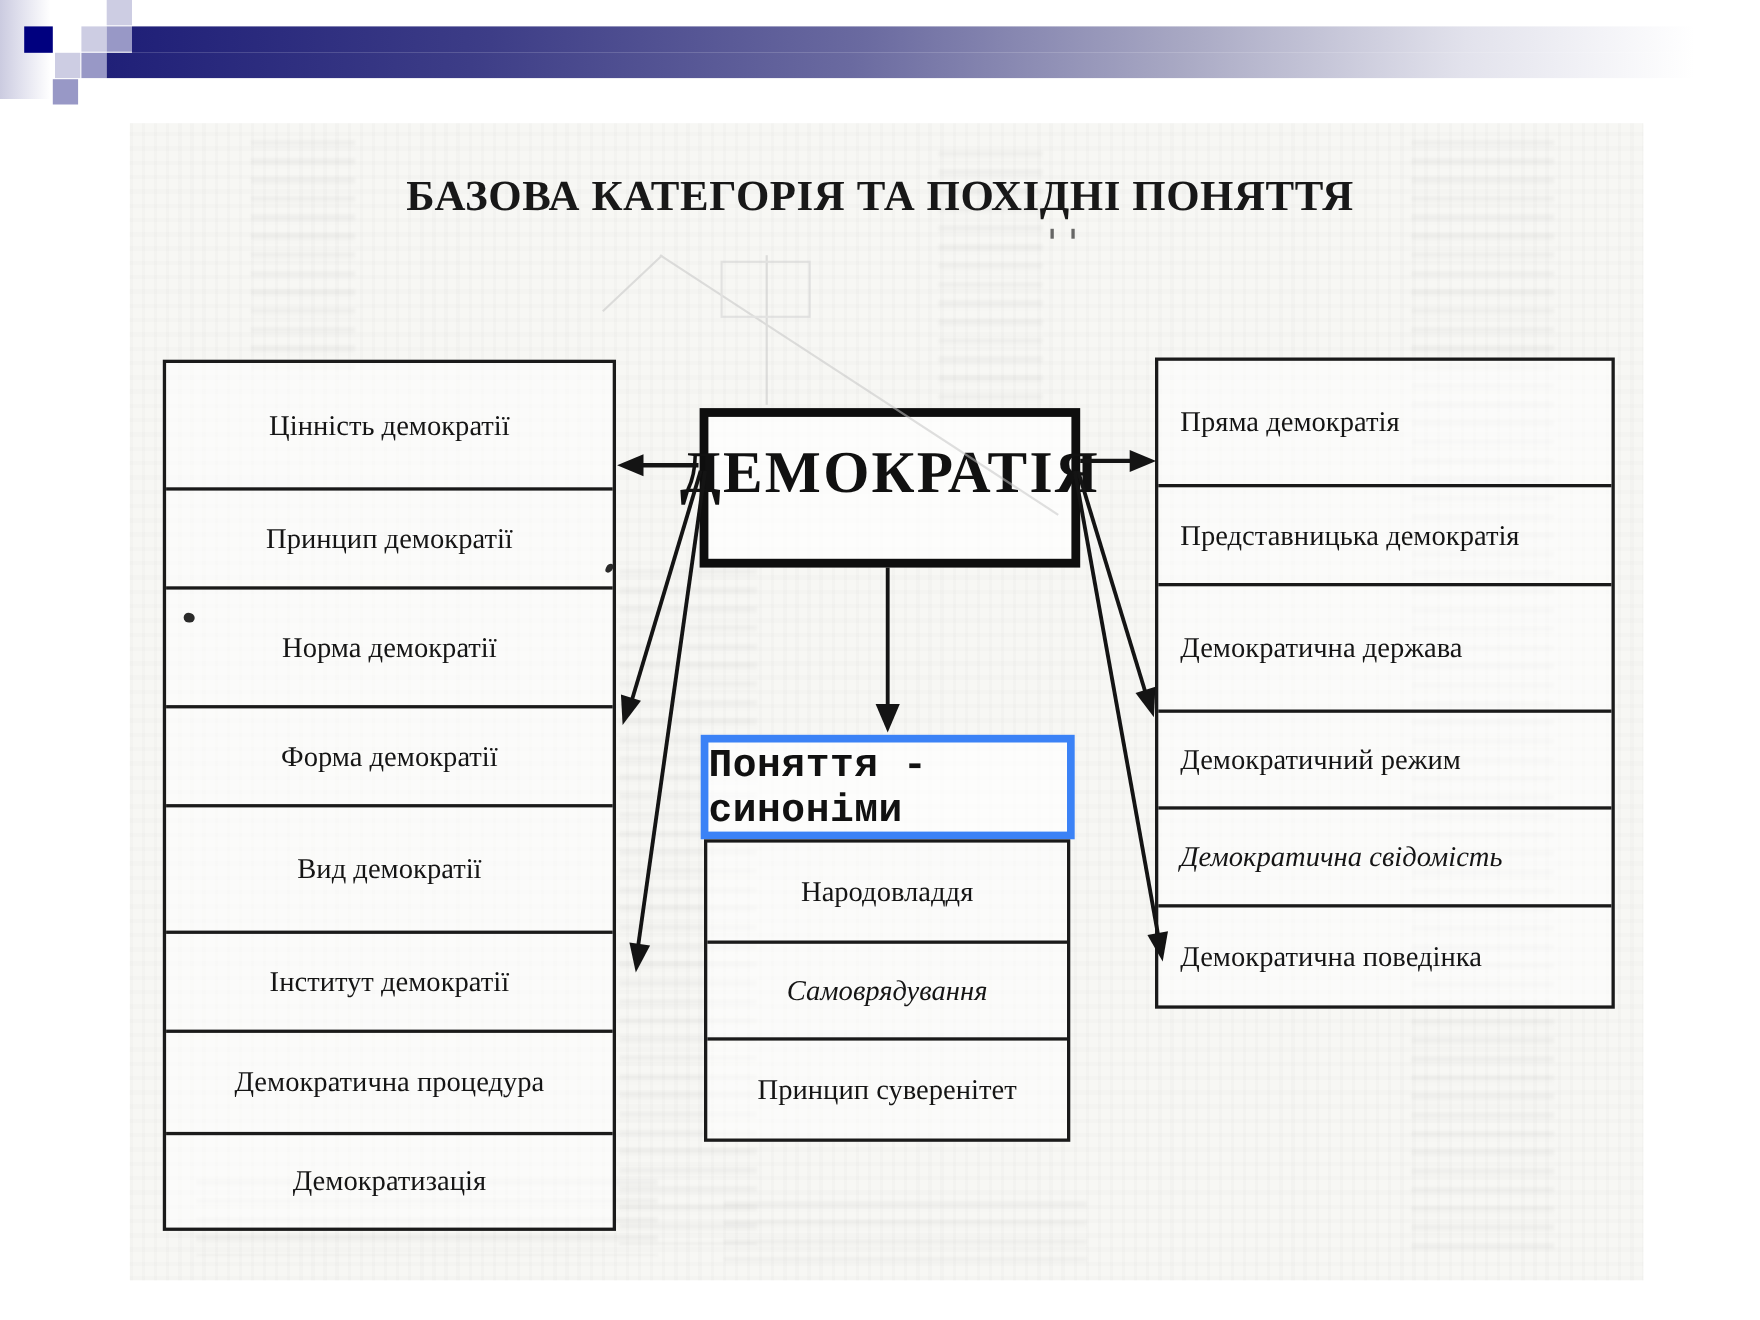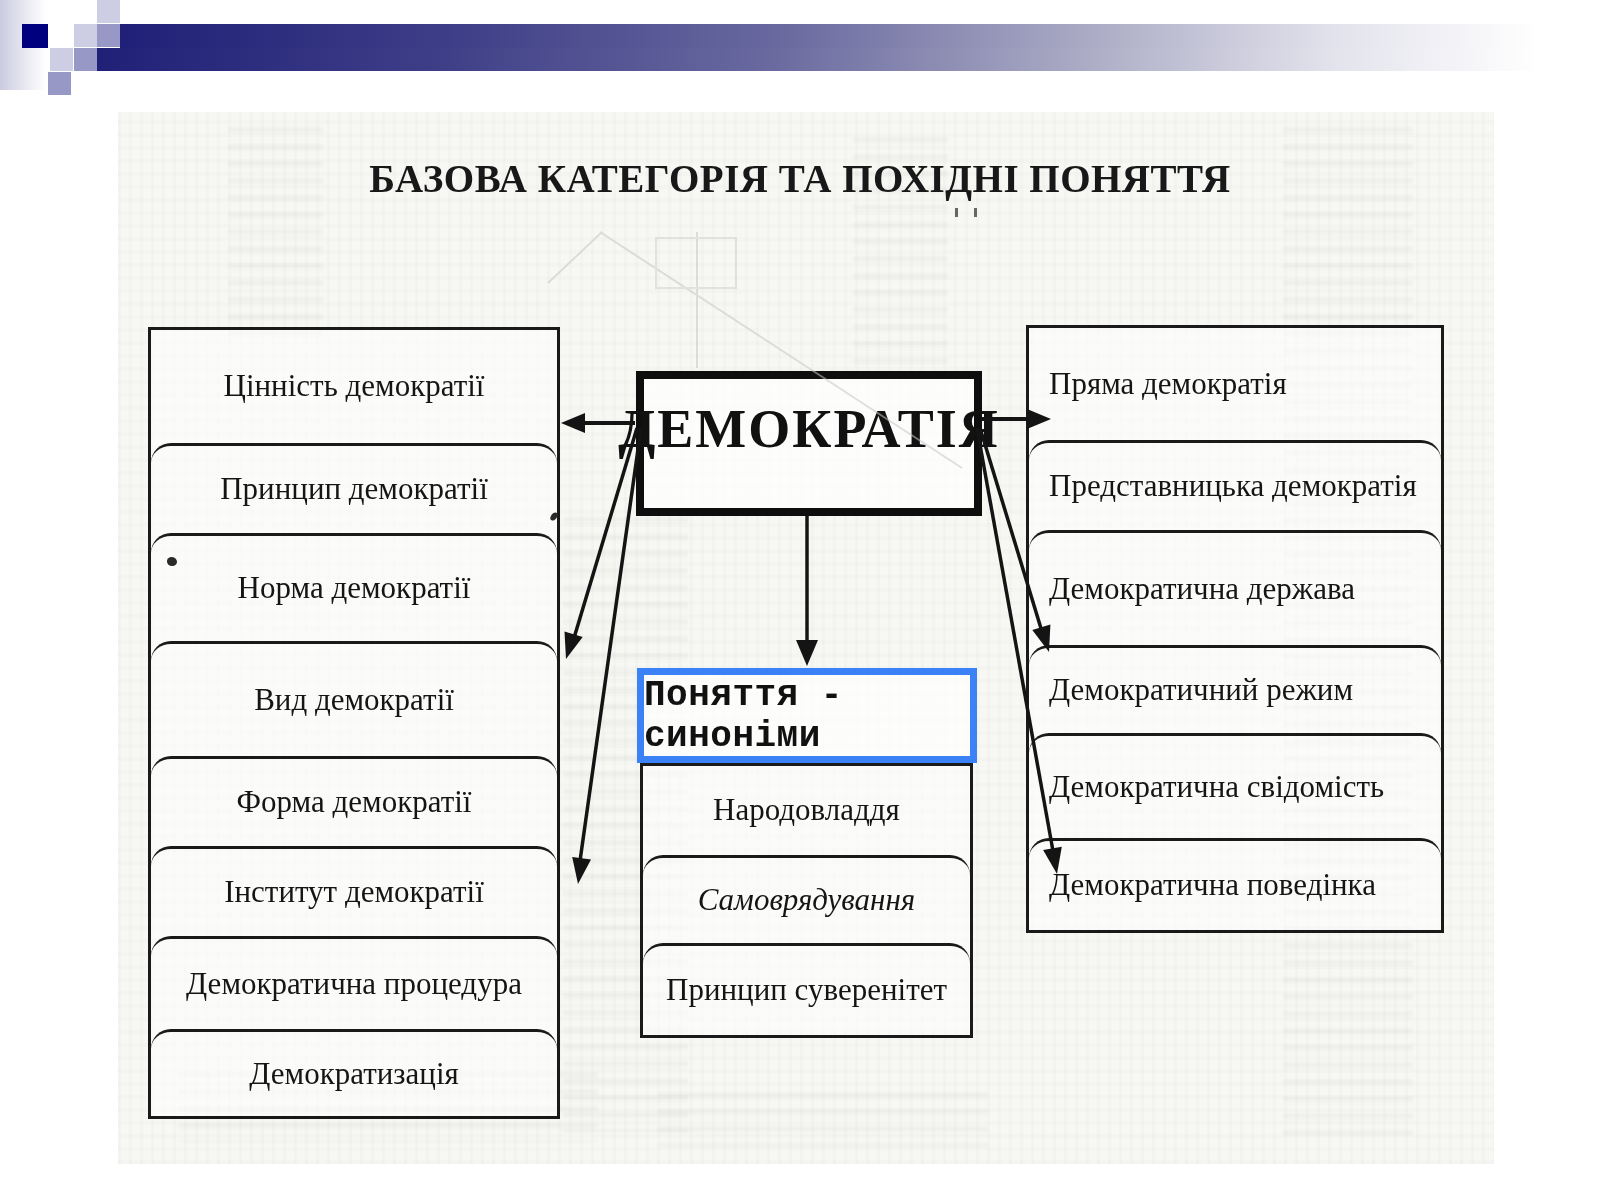--- a/index.html
+++ b/index.html
@@ -26,21 +26,21 @@
     background:repeating-linear-gradient(180deg, rgba(140,140,140,0.12) 0 5px, rgba(140,140,140,0.03) 5px 9px, rgba(255,255,255,0) 9px 17px);}
   .speck{position:absolute;background:#2a2a2a;}
   .title{
     position:absolute;left:0;width:100%;top:156px;text-align:center;
     font-size:39px;font-weight:bold;letter-spacing:.5px;color:#181818;white-space:nowrap;
   }
   
   .col{position:absolute;border:3px solid #1a1a1a;background:rgba(255,255,255,0.55);box-sizing:border-box;}
   .cell{
     display:flex;align-items:center;justify-content:center;box-sizing:border-box;
-    font-size:31px;line-height:1.05;text-align:center;color:#151515;border-radius:20px;
+    font-size:26px;line-height:1.05;text-align:center;color:#151515;
   }
   .cell + .cell{border-top:3px solid #1a1a1a;}
   .col.right .cell{justify-content:flex-start;text-align:left;padding-left:20px;padding-right:8px;}
   
   .bigbox{
     position:absolute;box-sizing:border-box;background:rgba(255,255,255,0.7);
     display:flex;align-items:center;justify-content:center;font-weight:bold;color:#111;
   }
   .democracy{left:636px;top:371px;width:346px;height:145px;border:8px solid #0e0e0e;
     font-size:54px;letter-spacing:2px;padding-bottom:30px;}
@@ -75,47 +75,47 @@
     <div class="smudge" style="left:60px;top:960px;width:420px;height:70px;"></div>
     <div class="smudge" style="left:540px;top:980px;width:330px;height:55px;"></div>
   </div>
 
   <div class="title">БАЗОВА КАТЕГОРІЯ ТА ПОХІДНІ ПОНЯТТЯ</div>
 
   <div class="col left" style="left:148px;top:327px;width:412px;">
     <div class="cell" style="height:113px;">Цінність демократії</div>
     <div class="cell" style="height:90px;">Принцип демократії</div>
     <div class="cell" style="height:108px;text-align:center;">Норма демократії</div>
+    <div class="cell" style="height:90px;">Форма демократії</div>
     <div class="cell" style="height:115px;">Вид демократії</div>
-    <div class="cell" style="height:90px;">Форма демократії</div>
     <div class="cell" style="height:90px;">Інститут демократії</div>
     <div class="cell" style="height:93px;">Демократична процедура</div>
     <div class="cell" style="height:87px;">Демократизація</div>
   </div>
 
   <div class="bigbox democracy">
     <span>ДЕМОКРАТІЯ</span>
   </div>
 
   <div class="bigbox synonyms">
     <span>Поняття - синоніми</span>
   </div>
 
   <div class="col mid" style="left:640px;top:763px;width:333px;">
     <div class="cell" style="height:89px;">Народовладдя</div>
     <div class="cell" style="height:88px;font-style:italic;">Самоврядування</div>
     <div class="cell" style="height:92px;">Принцип суверенітет</div>
   </div>
 
-  <div class="col right" style="left:1026px;top:325px;width:418px;">
+  <div class="col right" style="left:1050px;top:325px;width:418px;">
     <div class="cell" style="height:112px;">Пряма демократія</div>
     <div class="cell" style="height:90px;">Представницька демократія</div>
     <div class="cell" style="height:115px;">Демократична держава</div>
     <div class="cell" style="height:88px;">Демократичний режим</div>
-    <div class="cell" style="height:105px;">Демократична свідомість</div>
+    <div class="cell" style="height:89px;font-style:italic;">Демократична свідомість</div>
     <div class="cell" style="height:92px;">Демократична поведінка</div>
   </div>
 
   <svg class="arrows" viewBox="0 0 1600 1200" xmlns="http://www.w3.org/2000/svg">
 
     <g stroke="#c6c6c6" stroke-width="2" opacity="0.55" fill="none">
       <line x1="600" y1="232" x2="962" y2="468"></line>
       <line x1="548" y1="283" x2="602" y2="232"></line>
       <line x1="697" y1="232" x2="697" y2="368"></line>
       <rect x="656" y="238" width="80" height="50" stroke="#d2d2d2"></rect>

